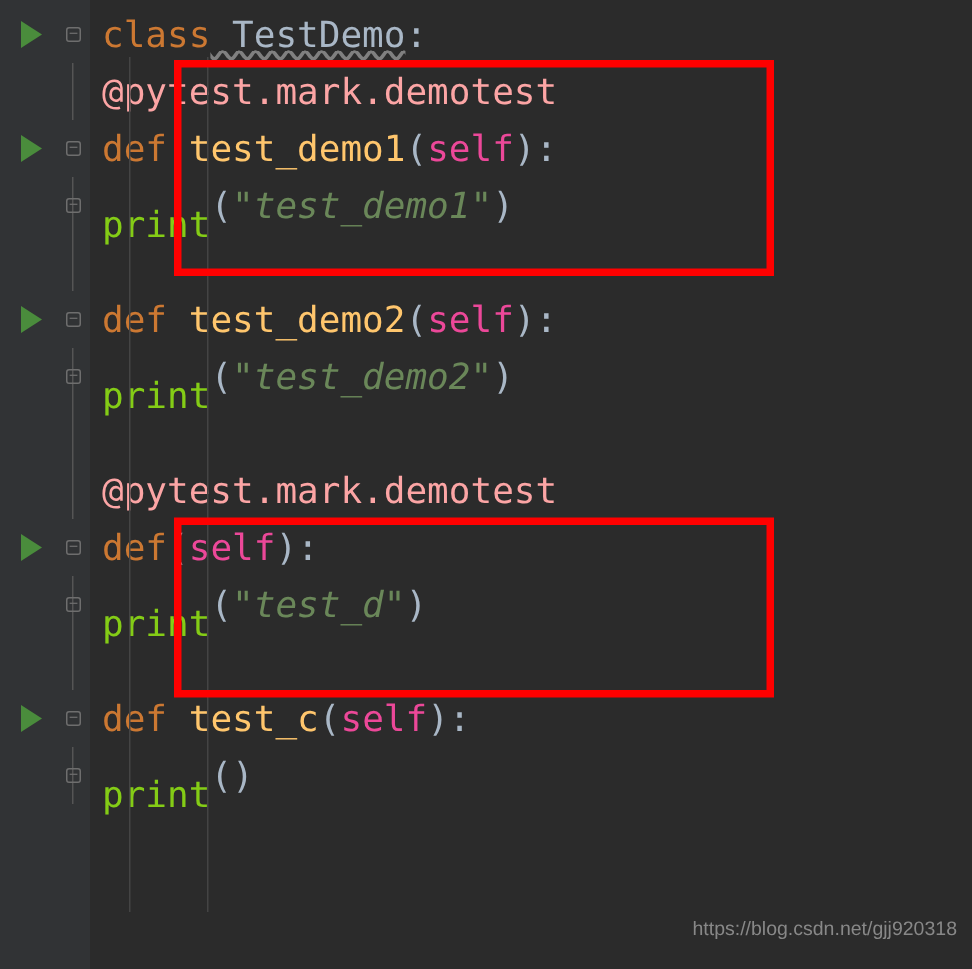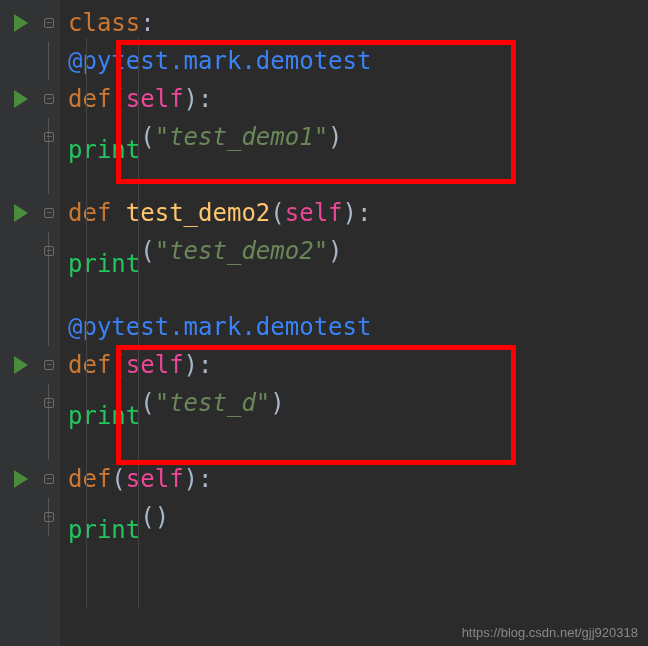--- a/index.html
+++ b/index.html
@@ -69,45 +69,45 @@
   .line {
     height: 38px;
     display: flex;
     align-items: center;
     white-space: pre;
     font-size: 24px;
   }
   .kw { color: #cc7832; }
   .cls { color: #a9b7c6; text-decoration: underline wavy #808080; }
   .punct { color: #a9b7c6; }
-  .decorator { color: #3b82f6; }
+  .decorator { color: #fca5a5; }
   .fn { color: #ffc66d; }
   .self { color: #ec4899; }
   .str { color: #6a8759; font-style: italic; }
-  .call { color: #22c55e; margin-top: 25px; }
+  .call { color: #84cc16; margin-top: 25px; }
   .box {
     position: absolute;
     border: 5px solid #ff0000;
     pointer-events: none;
   }
   .box1 {
     left: 56px;
     top: 40px;
     width: 400px;
     height: 144px;
   }
   .box2 {
     left: 56px;
     top: 345px;
     width: 400px;
     height: 120px;
   }
   .watermark {
     position: absolute;
-    bottom: 6px;
+    bottom: 20px;
     right: 10px;
     color: #888;
     font-size: 13px;
     font-family: sans-serif;
   }
   .indent-line {
     position: absolute;
     width: 1px;
     background: #444;
   }
@@ -167,37 +167,37 @@
     <div class="gutter-row">
         <div class="fold-line"></div>
         <div class="fold-icon" style="top:14px">−</div>
       </div>
   </div>
 
   <div class="code-area">
     <div class="indent-line" style="left:26px; top:38px; height:570px"></div>
     <div class="indent-line" style="left:78px; top:38px; height:570px"></div>
 
-    <div class="line"><span class="kw">class</span><span class="punct">:</span></div>
+    <div class="line"><span class="kw">class</span><span class="cls"> TestDemo</span><span class="punct">:</span></div>
 
     <div class="line">    <span class="decorator">@pytest.mark.demotest</span></div>
-    <div class="line">    <span class="kw">def</span><span class="punct">(</span><span class="self">self</span><span class="punct">)</span><span class="punct">:</span></div>
+    <div class="line">    <span class="kw">def</span><span class="fn"> test_demo1</span><span class="punct">(</span><span class="self">self</span><span class="punct">)</span><span class="punct">:</span></div>
     <div class="line">        <span class="call">print</span><span class="punct">(</span><span class="str">"test_demo1"</span><span class="punct">)</span></div>
     <div class="line"></div>
 
     <div class="line">    <span class="kw">def</span><span class="fn"> test_demo2</span><span class="punct">(</span><span class="self">self</span><span class="punct">)</span><span class="punct">:</span></div>
     <div class="line">        <span class="call">print</span><span class="punct">(</span><span class="str">"test_demo2"</span><span class="punct">)</span></div>
     <div class="line"></div>
 
     <div class="line">    <span class="decorator">@pytest.mark.demotest</span></div>
     <div class="line">    <span class="kw">def</span><span class="punct">(</span><span class="self">self</span><span class="punct">)</span><span class="punct">:</span></div>
     <div class="line">        <span class="call">print</span><span class="punct">(</span><span class="str">"test_d"</span><span class="punct">)</span></div>
     <div class="line"></div>
 
-    <div class="line">    <span class="kw">def</span><span class="punct">(</span><span class="self">self</span><span class="punct">)</span><span class="punct">:</span></div>
+    <div class="line">    <span class="kw">def</span><span class="fn"> test_c</span><span class="punct">(</span><span class="self">self</span><span class="punct">)</span><span class="punct">:</span></div>
     <div class="line">        <span class="call">print</span><span class="punct">(</span><span class="punct">)</span></div>
 
     <div class="box box1"></div>
     <div class="box box2"></div>
   </div>
 </div>
 
 <div class="watermark">https://blog.csdn.net/gjj920318</div>
 
 </body></html>

